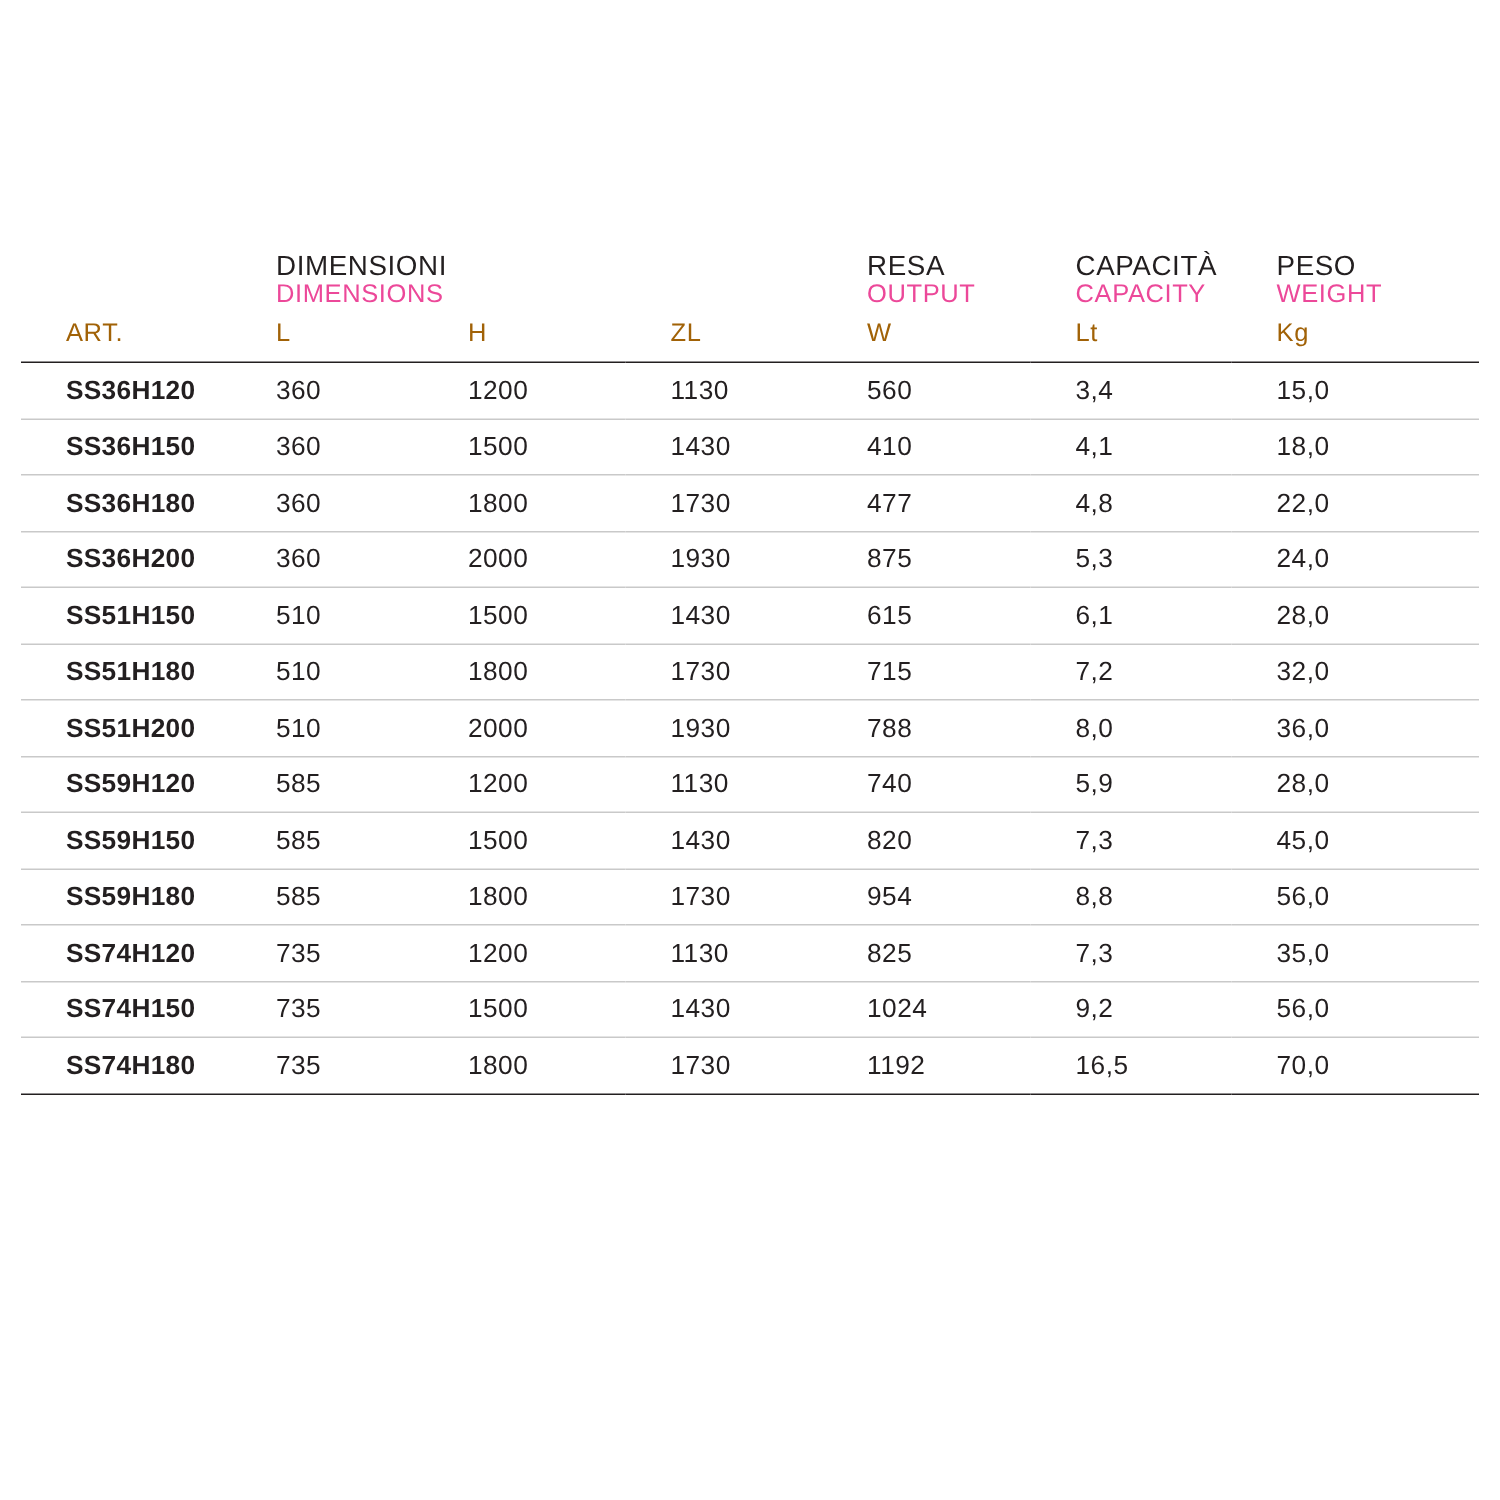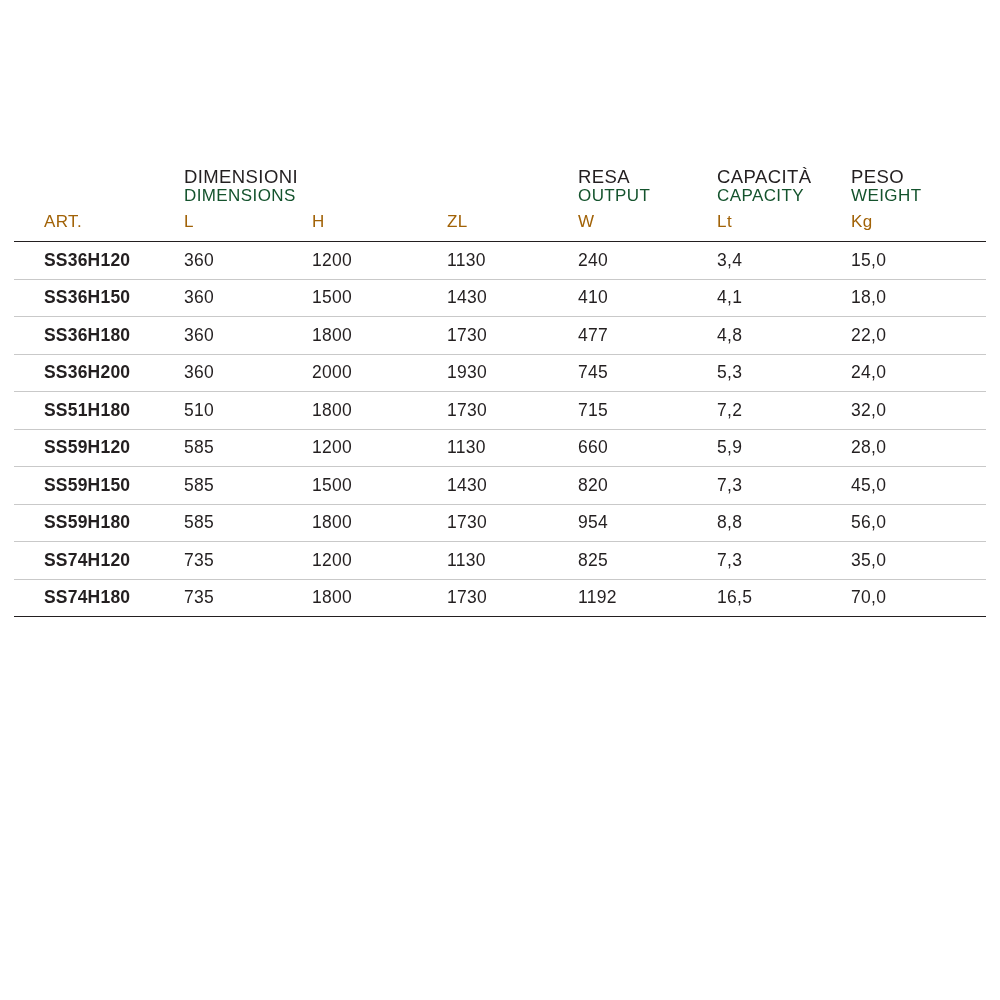--- a/index.html
+++ b/index.html
@@ -47,21 +47,21 @@
   }
   .grp .it {
     font-size: 18.5px;
     letter-spacing: 0.4px;
     color: #231f20;
     white-space: nowrap;
   }
   .grp .en {
     font-size: 17px;
     letter-spacing: 0.4px;
-    color: #14532d;
+    color: #ec4899;
     white-space: nowrap;
   }
 
   
   tr.units-row td {
     border-bottom: 1.6px solid #231f20;
     padding: 2px 0 9px 0;
     vertical-align: bottom;
     font-size: 17px;
     letter-spacing: 0.4px;
@@ -147,21 +147,21 @@
         <td class="unit-cell">Lt</td>
         <td class="unit-cell">Kg</td>
       </tr>
     </thead>
     <tbody>
       <tr class="data-row">
         <td class="art">SS36H120</td>
         <td class="val">360</td>
         <td class="val">1200</td>
         <td class="val">1130</td>
-        <td class="val">240</td>
+        <td class="val">560</td>
         <td class="val">3,4</td>
         <td class="val">15,0</td>
       </tr>
       <tr class="data-row">
         <td class="art">SS36H150</td>
         <td class="val">360</td>
         <td class="val">1500</td>
         <td class="val">1430</td>
         <td class="val">410</td>
         <td class="val">4,1</td>
@@ -174,39 +174,57 @@
         <td class="val">1730</td>
         <td class="val">477</td>
         <td class="val">4,8</td>
         <td class="val">22,0</td>
       </tr>
       <tr class="data-row">
         <td class="art">SS36H200</td>
         <td class="val">360</td>
         <td class="val">2000</td>
         <td class="val">1930</td>
-        <td class="val">745</td>
+        <td class="val">875</td>
         <td class="val">5,3</td>
         <td class="val">24,0</td>
+      </tr>
+      <tr class="data-row">
+        <td class="art">SS51H150</td>
+        <td class="val">510</td>
+        <td class="val">1500</td>
+        <td class="val">1430</td>
+        <td class="val">615</td>
+        <td class="val">6,1</td>
+        <td class="val">28,0</td>
       </tr>
       <tr class="data-row">
         <td class="art">SS51H180</td>
         <td class="val">510</td>
         <td class="val">1800</td>
         <td class="val">1730</td>
         <td class="val">715</td>
         <td class="val">7,2</td>
         <td class="val">32,0</td>
+      </tr>
+      <tr class="data-row">
+        <td class="art">SS51H200</td>
+        <td class="val">510</td>
+        <td class="val">2000</td>
+        <td class="val">1930</td>
+        <td class="val">788</td>
+        <td class="val">8,0</td>
+        <td class="val">36,0</td>
       </tr>
       <tr class="data-row">
         <td class="art">SS59H120</td>
         <td class="val">585</td>
         <td class="val">1200</td>
         <td class="val">1130</td>
-        <td class="val">660</td>
+        <td class="val">740</td>
         <td class="val">5,9</td>
         <td class="val">28,0</td>
       </tr>
       <tr class="data-row">
         <td class="art">SS59H150</td>
         <td class="val">585</td>
         <td class="val">1500</td>
         <td class="val">1430</td>
         <td class="val">820</td>
         <td class="val">7,3</td>
@@ -224,20 +242,29 @@
       <tr class="data-row">
         <td class="art">SS74H120</td>
         <td class="val">735</td>
         <td class="val">1200</td>
         <td class="val">1130</td>
         <td class="val">825</td>
         <td class="val">7,3</td>
         <td class="val">35,0</td>
       </tr>
       <tr class="data-row">
+        <td class="art">SS74H150</td>
+        <td class="val">735</td>
+        <td class="val">1500</td>
+        <td class="val">1430</td>
+        <td class="val">1024</td>
+        <td class="val">9,2</td>
+        <td class="val">56,0</td>
+      </tr>
+      <tr class="data-row">
         <td class="art">SS74H180</td>
         <td class="val">735</td>
         <td class="val">1800</td>
         <td class="val">1730</td>
         <td class="val">1192</td>
         <td class="val">16,5</td>
         <td class="val">70,0</td>
       </tr>
     </tbody>
   </table>

